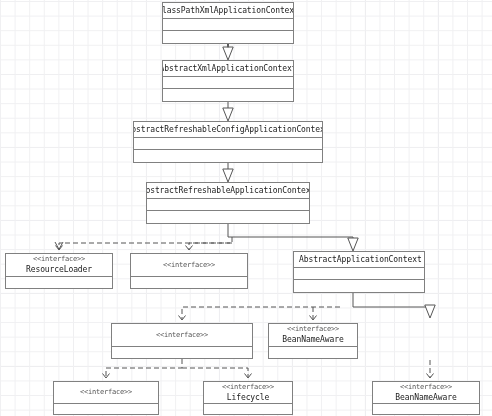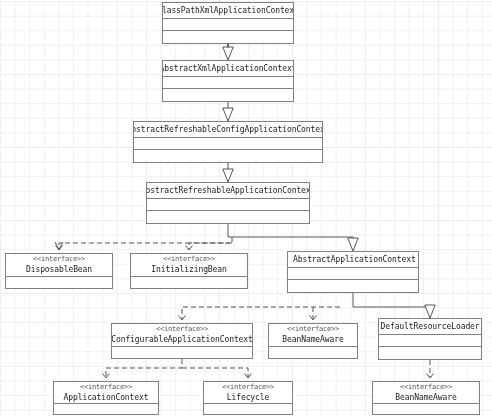--- a/index.html
+++ b/index.html
@@ -182,69 +182,59 @@
     <div class="compartment head" style="height:16px;">
       <div class="cname">AbstractRefreshableApplicationContext</div>
     </div>
     <div class="compartment" style="height:12px;"></div>
     <div class="compartment last" style="height:12px;"></div>
   </div>
 
   <div class="node" style="left:5px; top:253px; width:108px; height:36px;">
     <div class="compartment head" style="height:23px;">
       <div class="stereotype">&lt;&lt;interface&gt;&gt;</div>
-      <div class="cname">DisposableBean</div>
+      <div class="cname">ResourceLoader</div>
     </div>
     <div class="compartment last" style="height:11px;"></div>
   </div>
 
   <div class="node" style="left:130px; top:253px; width:118px; height:36px;">
     <div class="compartment head" style="height:23px;">
       <div class="stereotype">&lt;&lt;interface&gt;&gt;</div>
-      <div class="cname">InitializingBean</div>
-    </div>
-    <div class="compartment last" style="height:11px;"></div>
-  </div>
-
-  <div class="node" style="left:287px; top:251px; width:132px; height:42px;">
+    </div>
+    <div class="compartment last" style="height:11px;"></div>
+  </div>
+
+  <div class="node" style="left:293px; top:251px; width:132px; height:42px;">
     <div class="compartment head left-align" style="height:16px;">
       <div class="cname">AbstractApplicationContext</div>
     </div>
     <div class="compartment" style="height:12px;"></div>
     <div class="compartment last" style="height:12px;"></div>
   </div>
 
   <div class="node" style="left:111px; top:323px; width:142px; height:36px;">
     <div class="compartment head" style="height:23px;">
       <div class="stereotype">&lt;&lt;interface&gt;&gt;</div>
-      <div class="cname">ConfigurableApplicationContext</div>
     </div>
     <div class="compartment last" style="height:11px;"></div>
   </div>
 
   <div class="node" style="left:268px; top:323px; width:90px; height:36px;">
     <div class="compartment head" style="height:23px;">
       <div class="stereotype">&lt;&lt;interface&gt;&gt;</div>
       <div class="cname">BeanNameAware</div>
     </div>
     <div class="compartment last" style="height:11px;"></div>
   </div>
 
-  <div class="node" style="left:378px; top:318px; width:104px; height:42px;">
-    <div class="compartment head" style="height:16px;">
-      <div class="cname">DefaultResourceLoader</div>
-    </div>
-    <div class="compartment" style="height:12px;"></div>
-    <div class="compartment last" style="height:12px;"></div>
-  </div>
 
   <div class="node" style="left:53px; top:381px; width:106px; height:34px;">
     <div class="compartment head" style="height:22px;">
       <div class="stereotype">&lt;&lt;interface&gt;&gt;</div>
-      <div class="cname">ApplicationContext</div>
     </div>
     <div class="compartment last" style="height:10px;"></div>
   </div>
 
   <div class="node" style="left:203px; top:381px; width:90px; height:34px;">
     <div class="compartment head" style="height:22px;">
       <div class="stereotype">&lt;&lt;interface&gt;&gt;</div>
       <div class="cname">Lifecycle</div>
     </div>
     <div class="compartment last" style="height:10px;"></div>

